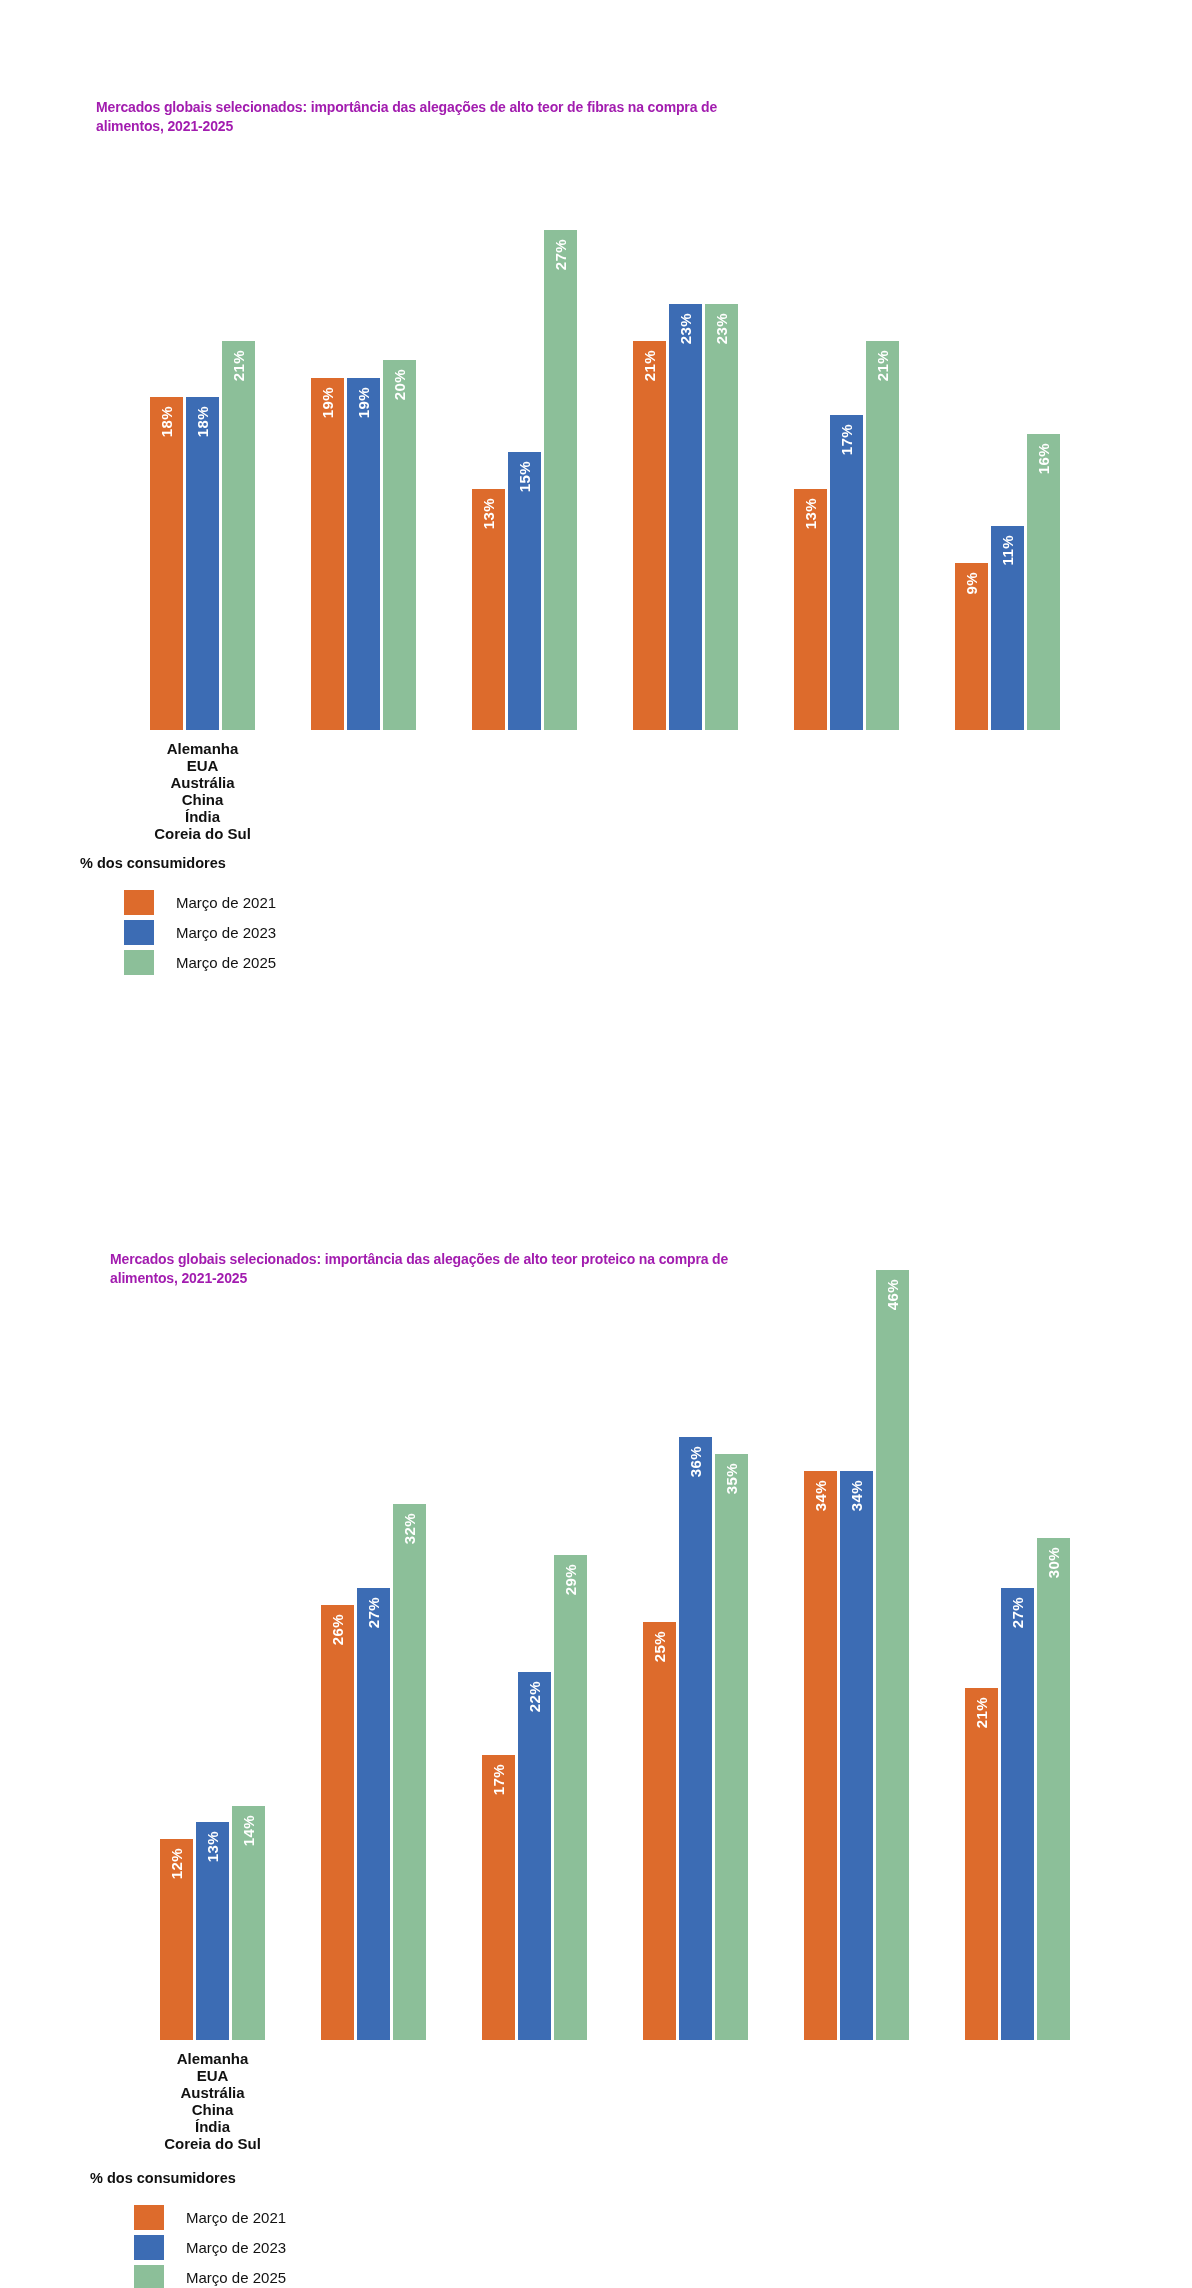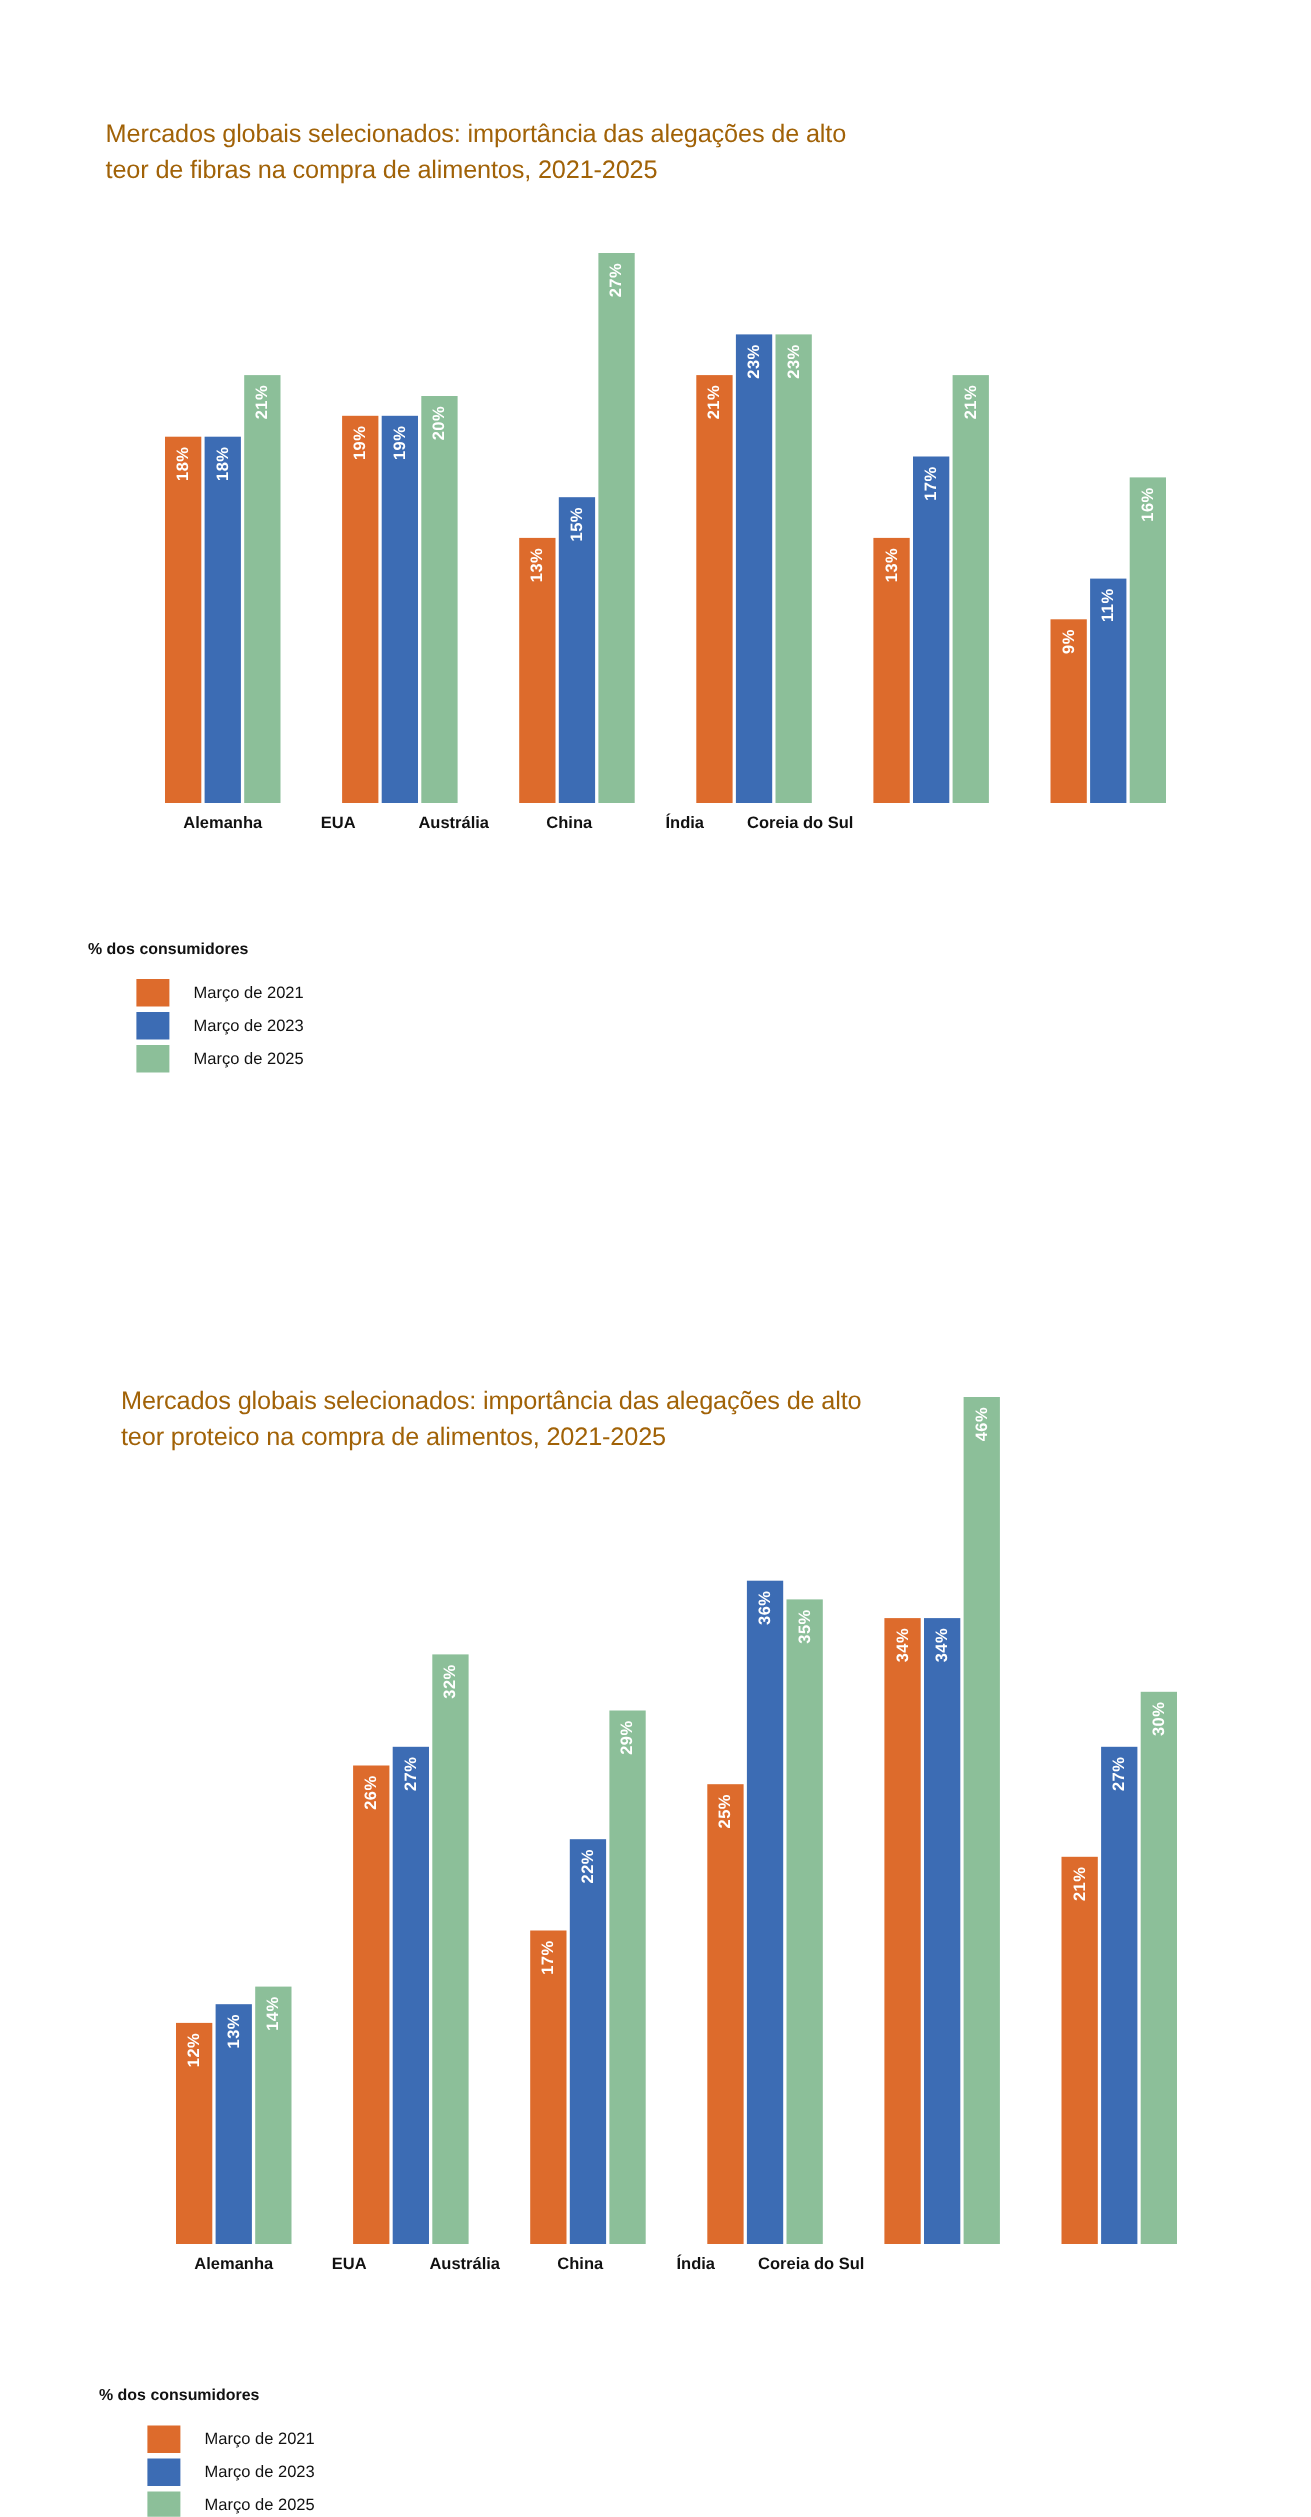--- a/index.html
+++ b/index.html
@@ -20,25 +20,25 @@
     position: absolute;
     left: 0;
     width: 1192px;
   }
 
   #chart-block-1 { top: 0px; height: 1130px; }
   #chart-block-2 { top: 1170px; height: 1118px; }
 
   .chart-title {
     position: absolute;
-    font-size: 23px;
-    font-weight: normal;
+    font-size: 14px;
+    font-weight: bold;
     line-height: 1.42;
     letter-spacing: -0.15px;
-    color: #a16207;
+    color: #a21caf;
     white-space: pre-line;
   }
   #chart-block-1 .chart-title { left: 96px; top: 86px; width: 680px; }
   #chart-block-2 .chart-title { left: 110px; top: 68px; width: 680px; }
 
   
   .plot {
     position: absolute;
     display: flex;
     align-items: flex-end;
@@ -76,21 +76,22 @@
     letter-spacing: 0.4px;
     margin-top: 9px;
     line-height: 1;
     white-space: nowrap;
   }
 
   
   .cat-axis {
     position: absolute;
     display: flex;
-    justify-content: flex-start;
+    justify-content: space-between;
+    flex-direction: column;
   }
   #cats-1 { left: 150px; top: 740px; width: 910px; }
   #cats-2 { left: 160px; top: 880px; width: 910px; }
 
   .cat-label {
     width: 105px;
     text-align: center;
     font-size: 15px;
     font-weight: bold;
     color: #111111;

